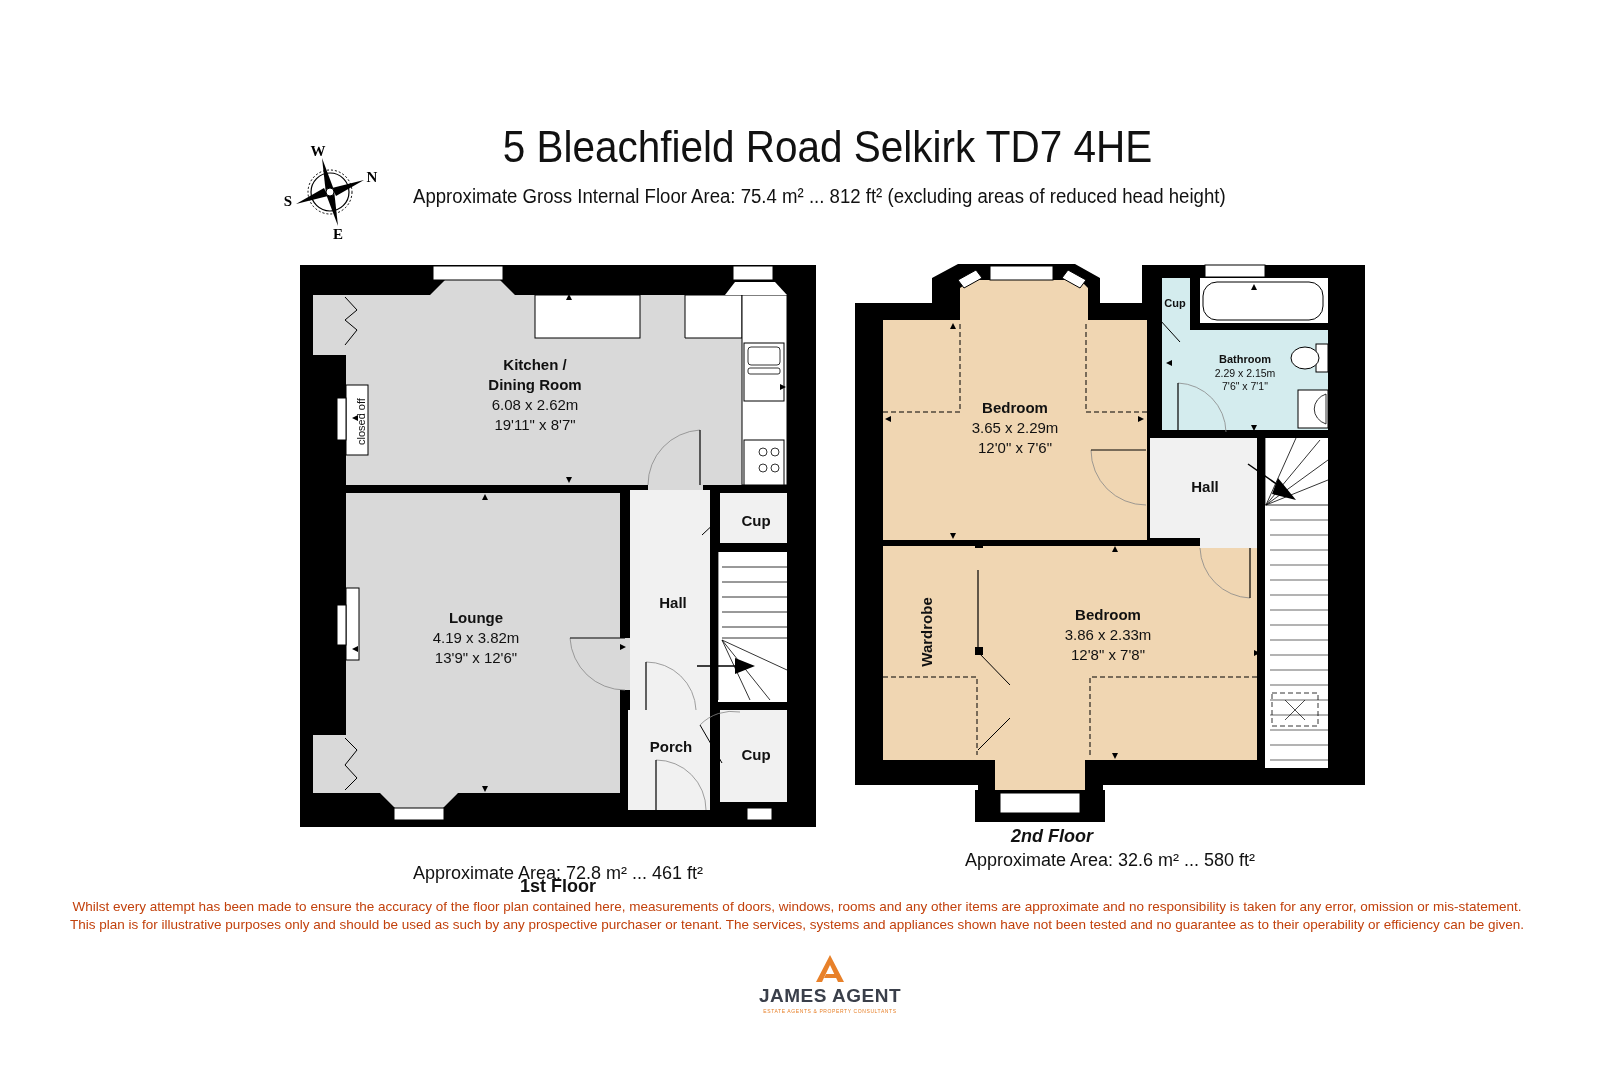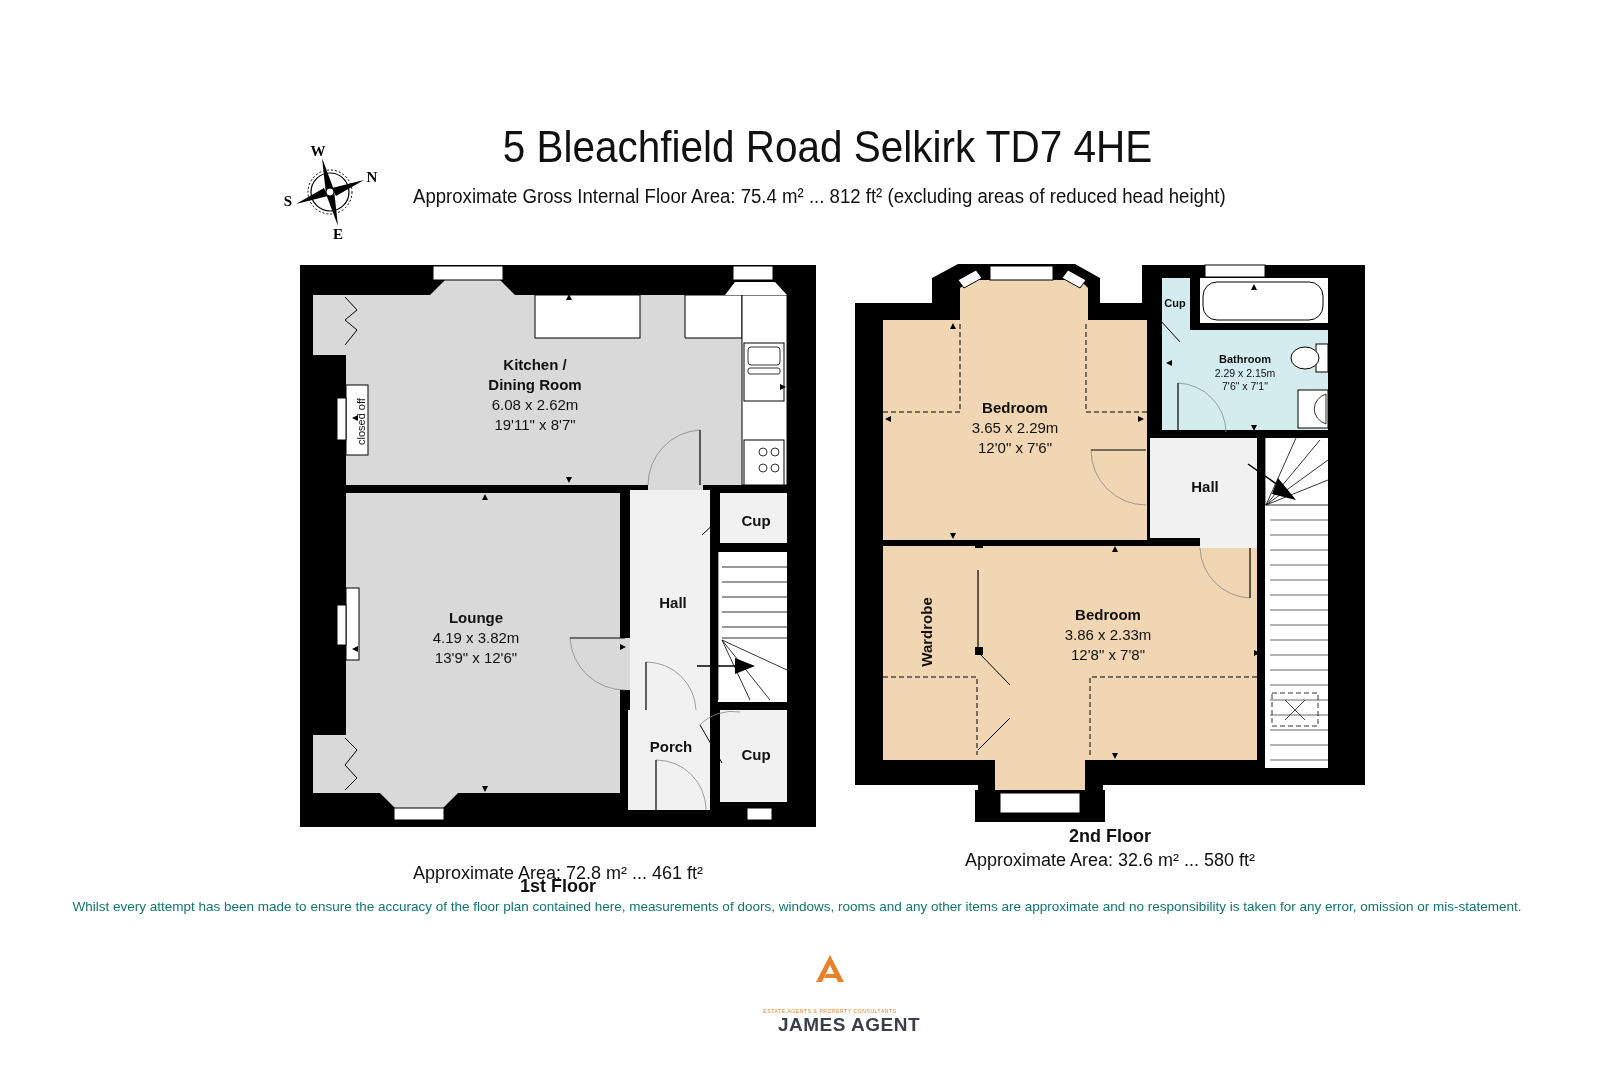--- a/index.html
+++ b/index.html
@@ -5,23 +5,23 @@
   html, body { margin:0; padding:0; background:#ffffff; }
   body { width:1620px; height:1080px; position:relative; overflow:hidden; font-family:"Liberation Sans", sans-serif; color:#111; }
   .abs { position:absolute; }
   .title { left:0; width:1620px; top:122px; text-align:center; font-size:44px; font-family:"Liberation Sans", sans-serif; letter-spacing:0px; color:#111; transform:scaleX(0.92); transform-origin:center; padding-left:38px; box-sizing:border-box; }
   .subtitle { left:0; width:1620px; top:185px; text-align:center; font-size:20px; color:#111; padding-left:20px; box-sizing:border-box; transform:scaleX(0.93); }
   .compass { left:282px; top:140px; width:100px; height:100px; }
   svg.plan { position:absolute; left:0; top:0; }
   .rl { font-family:"Liberation Sans", sans-serif; fill:#111; text-anchor:middle; }
   .floor-title { font-size:18px; font-weight:bold; text-align:center; position:absolute; }
   .floor-area { font-size:18px; text-align:center; position:absolute; }
-  .disc { left:0; width:1594px; top:898px; text-align:center; font-size:13.5px; line-height:18px; color:#0f766e; }
+  .disc { left:0; width:1594px; top:898px; text-align:center; font-size:13.5px; line-height:18px; color:#c2410c; }
   .logo { left:740px; top:952px; width:180px; height:60px; text-align:center; }
-  .logo-name { font-weight:bold; font-size:19px; color:#3a3f4a; letter-spacing:0.5px; position:absolute; left:0; top:33px; width:180px; text-align:right;margin-top:29px; }
+  .logo-name { font-weight:bold; font-size:19px; color:#3a3f4a; letter-spacing:0.5px; position:absolute; left:0; top:33px; width:180px; text-align:center; }
   .logo-tag { font-size:5px; color:#e8812a; position:absolute; left:0; top:56px; width:180px; text-align:center; letter-spacing:0.6px; }
 </style>
 </head>
 <body>
 
 <div class="abs title">5 Bleachfield Road Selkirk TD7 4HE</div>
 <div class="abs subtitle">Approximate Gross Internal Floor Area: 75.4 m² ... 812 ft² (excluding areas of reduced head height)</div>
 
 <div class="abs compass">
   <svg width="100" height="100" viewBox="0 0 100 100">
@@ -270,25 +270,26 @@
     <text class="rl" x="1108" y="620" font-size="15" font-weight="bold">Bedroom</text>
     <text class="rl" x="1108" y="640" font-size="15">3.86 x 2.33m</text>
     <text class="rl" x="1108" y="660" font-size="15">12'8" x 7'8"</text>
 
     <text x="0" y="0" transform="translate(932,632) rotate(-90)" class="rl" font-size="15" font-weight="bold">Wardrobe</text>
   </g>
 </svg>
 
 <div class="floor-title" style="left:458px; top:840px; width:200px;margin-top:36px;">1st Floor</div>
 <div class="floor-area" style="left:358px; top:863px; width:400px;">Approximate Area: 72.8 m² ... 461 ft²</div>
-<div class="floor-title" style="left:1010px; top:826px; width:200px;">2nd Floor</div>
+<div class="floor-title" style="left:952px; top:826px; width:200px;font-style:italic;">2nd Floor</div>
 <div class="floor-area" style="left:910px; top:850px; width:400px;">Approximate Area: 32.6 m² ... 580 ft²</div>
 
 <div class="abs disc">
   <div>Whilst every attempt has been made to ensure the accuracy of the floor plan contained here, measurements of doors, windows, rooms and any other items are approximate and no responsibility is taken for any error, omission or mis-statement.</div>
+  <div>This plan is for illustrative purposes only and should be used as such by any prospective purchaser or tenant. The services, systems and appliances shown have not been tested and no guarantee as to their operability or efficiency can be given.</div>
 </div>
 
 <div class="abs logo">
   <svg width="180" height="34" viewBox="0 0 180 34">
     <polygon points="90,3 104,30 98,30 90,13 82,30 76,30" fill="#e8812a"></polygon>
     <polygon points="86,22 96,22 97,26 84,26" fill="#e8812a"></polygon>
   </svg>
   <div class="logo-name">JAMES AGENT</div>
   <div class="logo-tag">ESTATE AGENTS &amp; PROPERTY CONSULTANTS</div>
 </div>

